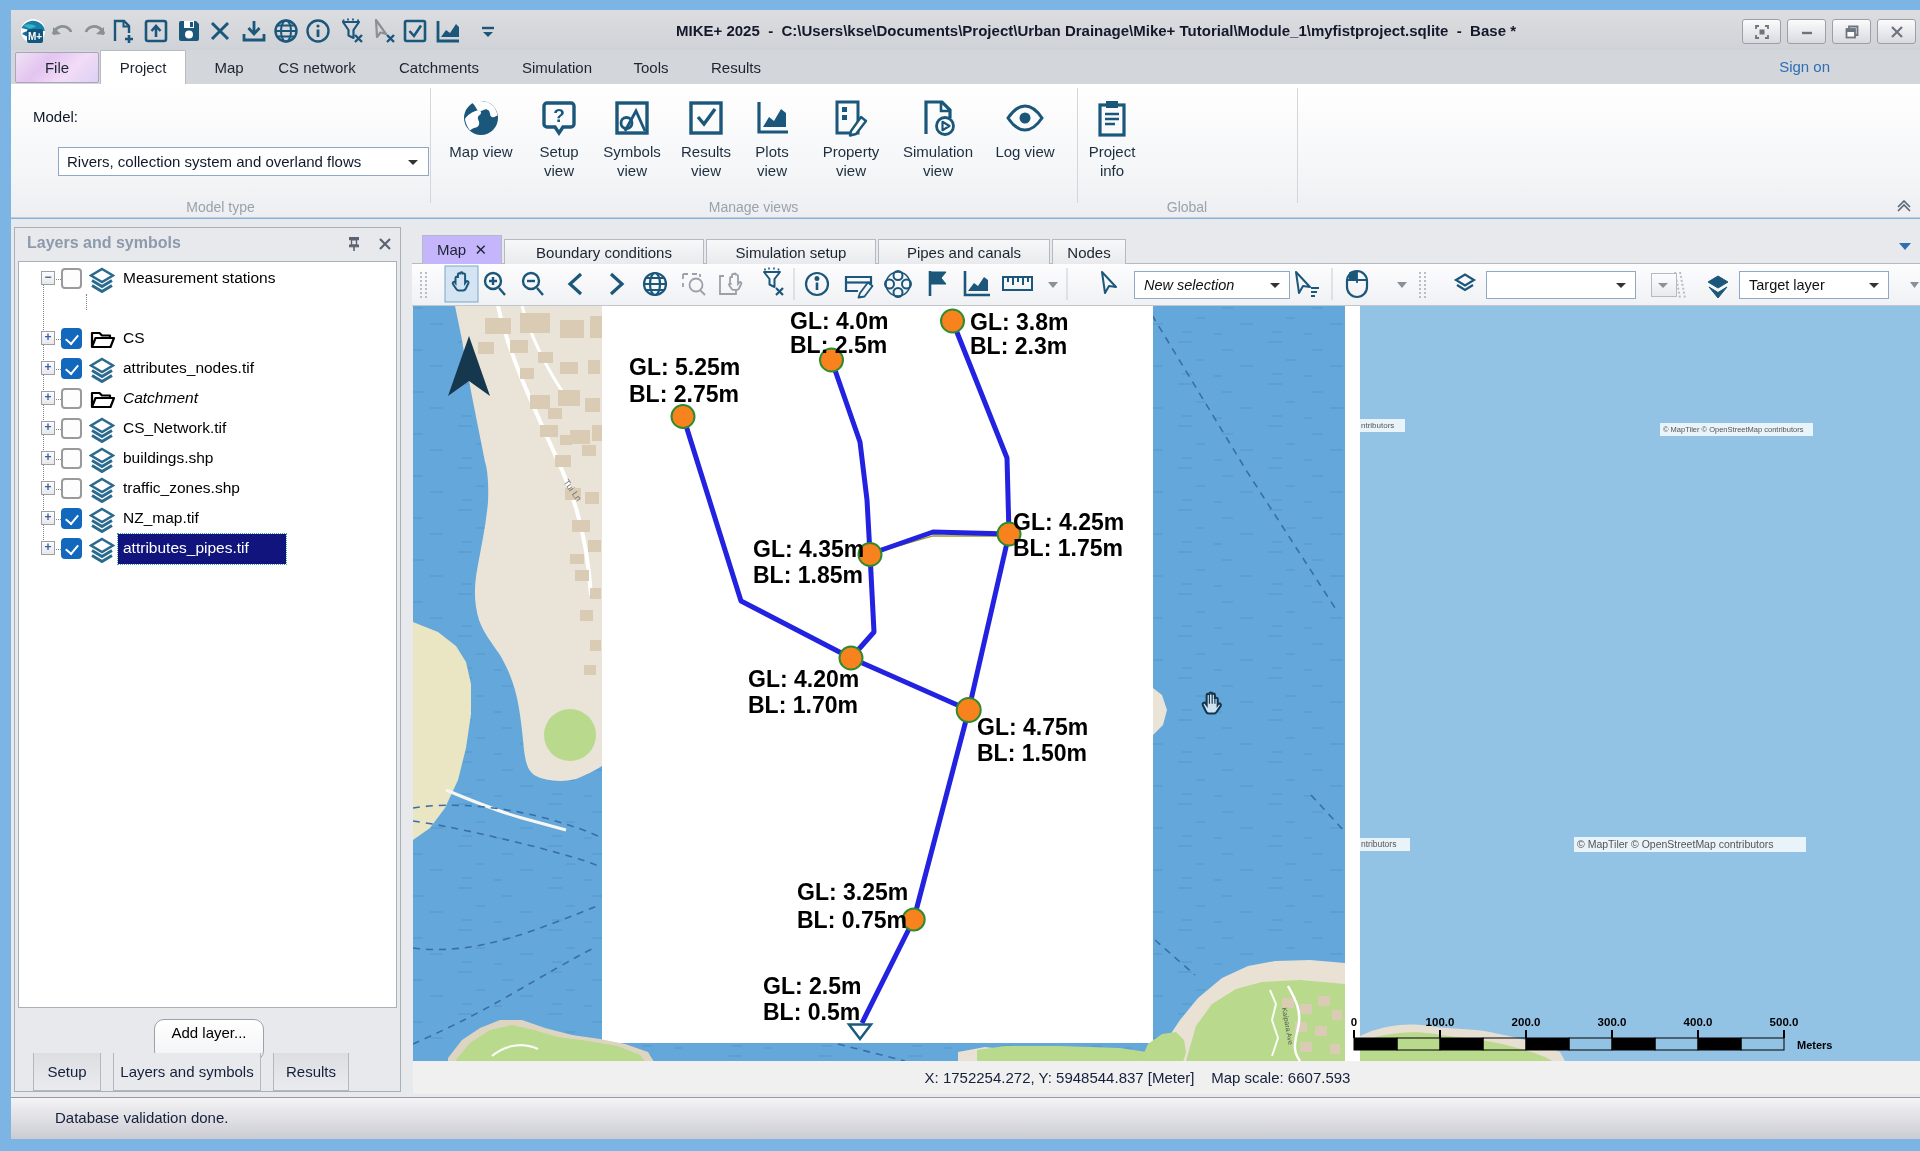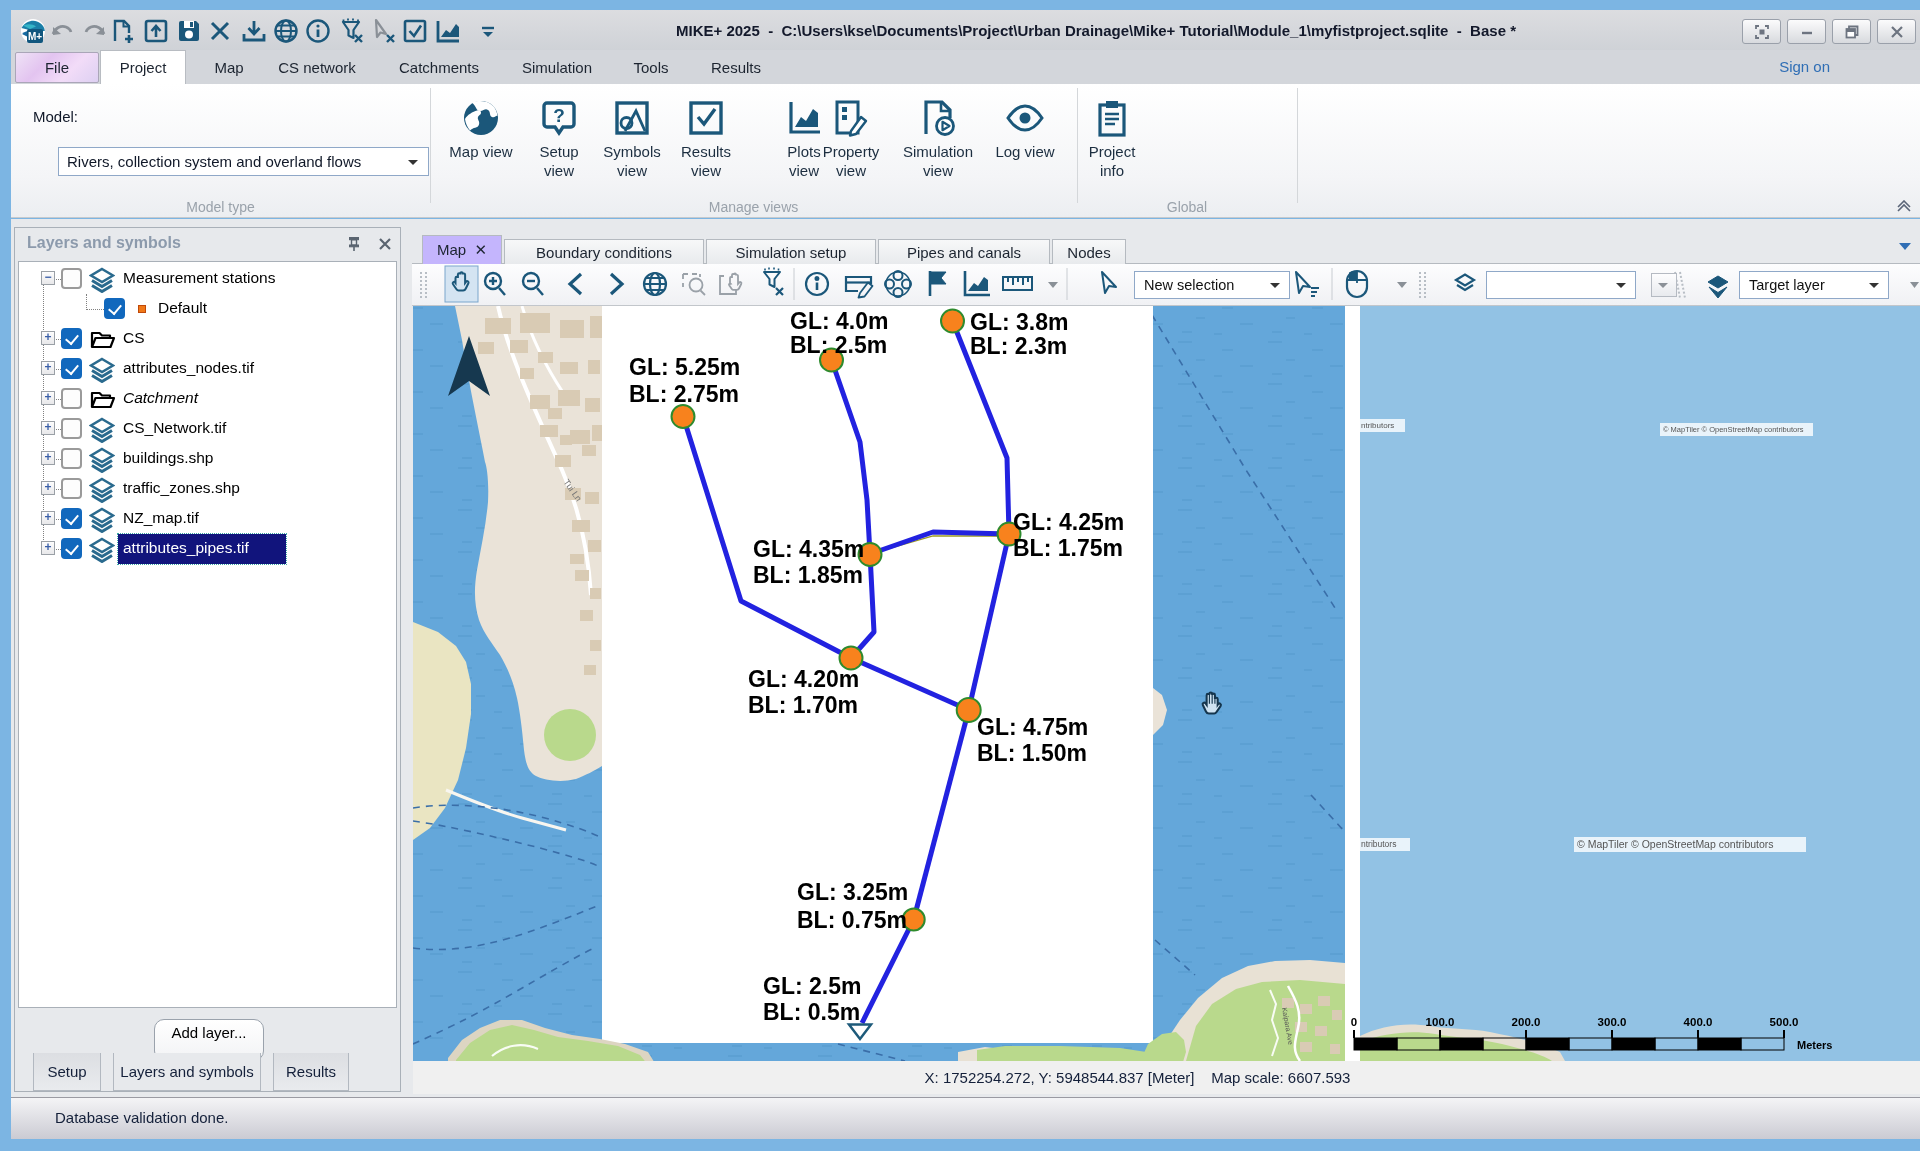--- a/index.html
+++ b/index.html
@@ -269,21 +269,21 @@
       </svg>Map view</div>
   <div class="rbtn" style="left:515px; width:66px;"><svg width="40" height="40" viewBox="0 0 40 40">
         <use href="#r-setup"></use>
       </svg>Setup<br>view</div>
   <div class="rbtn" style="left:584px; width:74px;"><svg width="40" height="40" viewBox="0 0 40 40">
         <use href="#r-symbols"></use>
       </svg>Symbols<br>view</div>
   <div class="rbtn" style="left:662px; width:66px;"><svg width="40" height="40" viewBox="0 0 40 40">
         <use href="#r-results"></use>
       </svg>Results<br>view</div>
-  <div class="rbtn" style="left:764px; width:58px;"><svg width="40" height="40" viewBox="0 0 40 40">
+  <div class="rbtn" style="left:732px; width:58px;"><svg width="40" height="40" viewBox="0 0 40 40">
         <use href="#r-plots"></use>
       </svg>Plots<br>view</div>
   <div class="rbtn" style="left:803px; width:74px;"><svg width="40" height="40" viewBox="0 0 40 40">
         <use href="#r-property"></use>
       </svg>Property<br>view</div>
   <div class="rbtn" style="left:879px; width:96px;"><svg width="40" height="40" viewBox="0 0 40 40">
         <use href="#r-simulation"></use>
       </svg>Simulation<br>view</div>
   <div class="rbtn" style="left:977px; width:74px;"><svg width="40" height="40" viewBox="0 0 40 40">
         <use href="#r-log"></use>
@@ -316,26 +316,20 @@
       <div class="trow" style="top:2px;">
         <div class="abs" style="left:31px; top:15px; width:11px; border-top:1px dotted #808080;"></div>
         <div class="expbox" style="top:7px;">−</div>
         <div class="cb off" style="left:42px;"></div>
         <svg class="licon" style="left:70px;" width="26" height="26" viewBox="0 0 26 26">
             <use href="#ic-layers"></use>
           </svg>
         <div class="tlabel" style="left:104px;">Measurement stations</div>
       </div>
 
-      <div class="trow" style="top:32px;">
-        <div class="abs" style="left:67px; top:15px; width:18px; border-top:1px dotted #808080;"></div>
-        <div class="cb on" style="left:85px;"></div>
-        <div class="abs" style="left:119px; top:11px; width:8px; height:8px; background:#f07818; border:1px solid #c04808;"></div>
-        <div class="tlabel" style="left:139px;">Default</div>
-      </div>
 
       <div class="trow" style="top:62px;">
         <div class="abs" style="left:31px; top:15px; width:11px; border-top:1px dotted #808080;"></div>
         <div class="expbox" style="top:7px;">+</div>
         <div class="cb on" style="left:42px;"></div>
         <svg class="licon" style="left:70px;" width="26" height="26" viewBox="0 0 26 26">
             <use href="#ic-folder"></use>
           </svg>
         <div class="tlabel" style="left:104px;">CS</div>
       </div>
@@ -537,21 +531,21 @@
     <path d="M1457,280 L1466,274.5 L1475,280 L1466,285.5 Z"></path>
     <path d="M1458,285 L1466,290 L1474,285"></path>
   </g>
 
   <g fill="#1b577a" stroke="#1b577a" stroke-width="1">
     <path d="M1709,282 L1719,276 L1729,282 L1719,288 Z"></path>
     <path d="M1710,287 L1719,292.5 L1728,287 L1719,298 Z" transform="scale(1)"></path>
   </g>
   <path d="M1911,282 L1920,282 L1915.5,288 Z" fill="#8a9097"></path>
 </svg>
-      <div class="abs" style="left:722px; top:7px; width:156px; height:28px; background:#fff; border:1px solid #8fa8c8; font-size:14.5px; color:#111; line-height:26px; padding-left:9px;">New selection<span class="combo-arrow" style="right:9px;"></span></div>
+      <div class="abs" style="left:722px; top:7px; width:156px; height:28px; background:#fff; border:1px solid #8fa8c8; font-size:14.5px; color:#111; line-height:26px; padding-left:9px;font-style:italic;">New selection<span class="combo-arrow" style="right:9px;"></span></div>
       <div class="abs" style="left:1074px; top:7px; width:150px; height:28px; background:#fff; border:1px solid #8fa8c8;">
           <span class="combo-arrow" style="right:9px;"></span>
         </div>
       <div class="abs" style="left:1239px; top:9px; width:26px; height:24px; background:linear-gradient(#fdfdfe,#e8eaee); border:1px solid #b5bac2;">
           <span class="combo-arrow" style="right:8px; border-top-color:#8a9097;"></span>
         </div>
       <div class="abs" style="left:1327px; top:7px; width:150px; height:28px; background:#fff; border:1px solid #8fa8c8; font-size:14.5px; color:#111; line-height:26px; padding-left:9px;">Target layer<span class="combo-arrow" style="right:9px;"></span></div>
     </div>
     <div class="abs" id="mapview">
 <svg width="1507" height="755" viewBox="413 306 1507 755">

